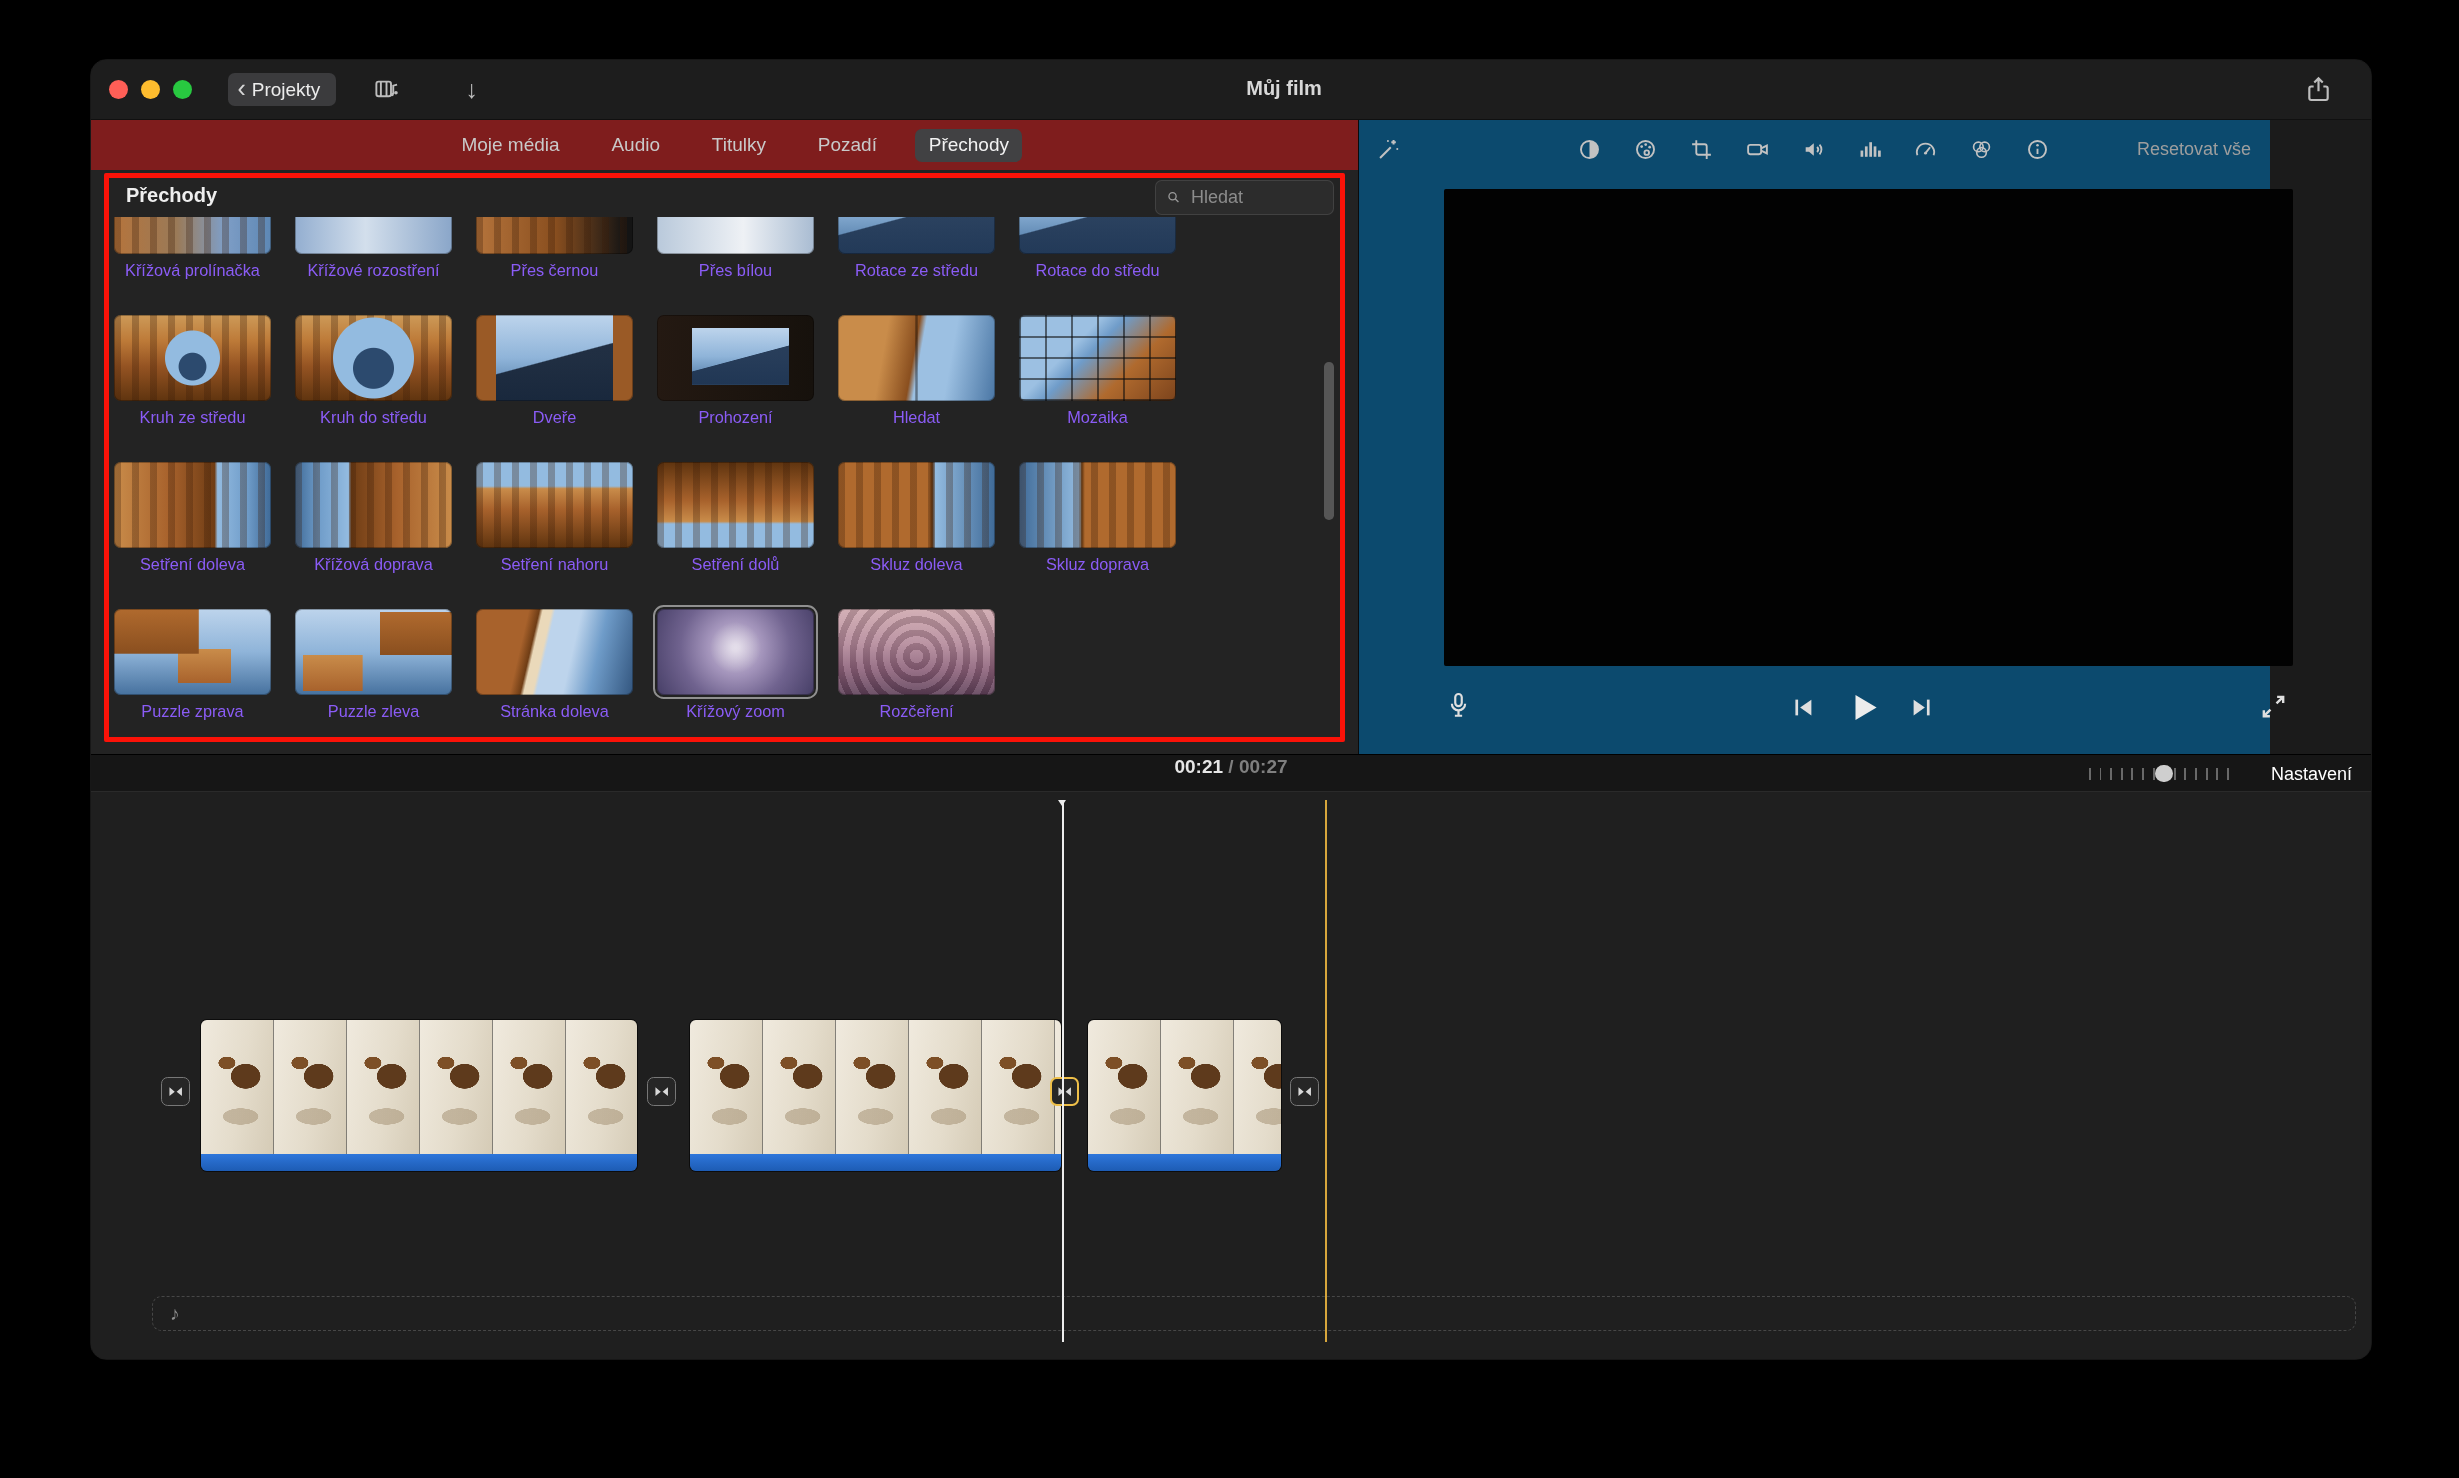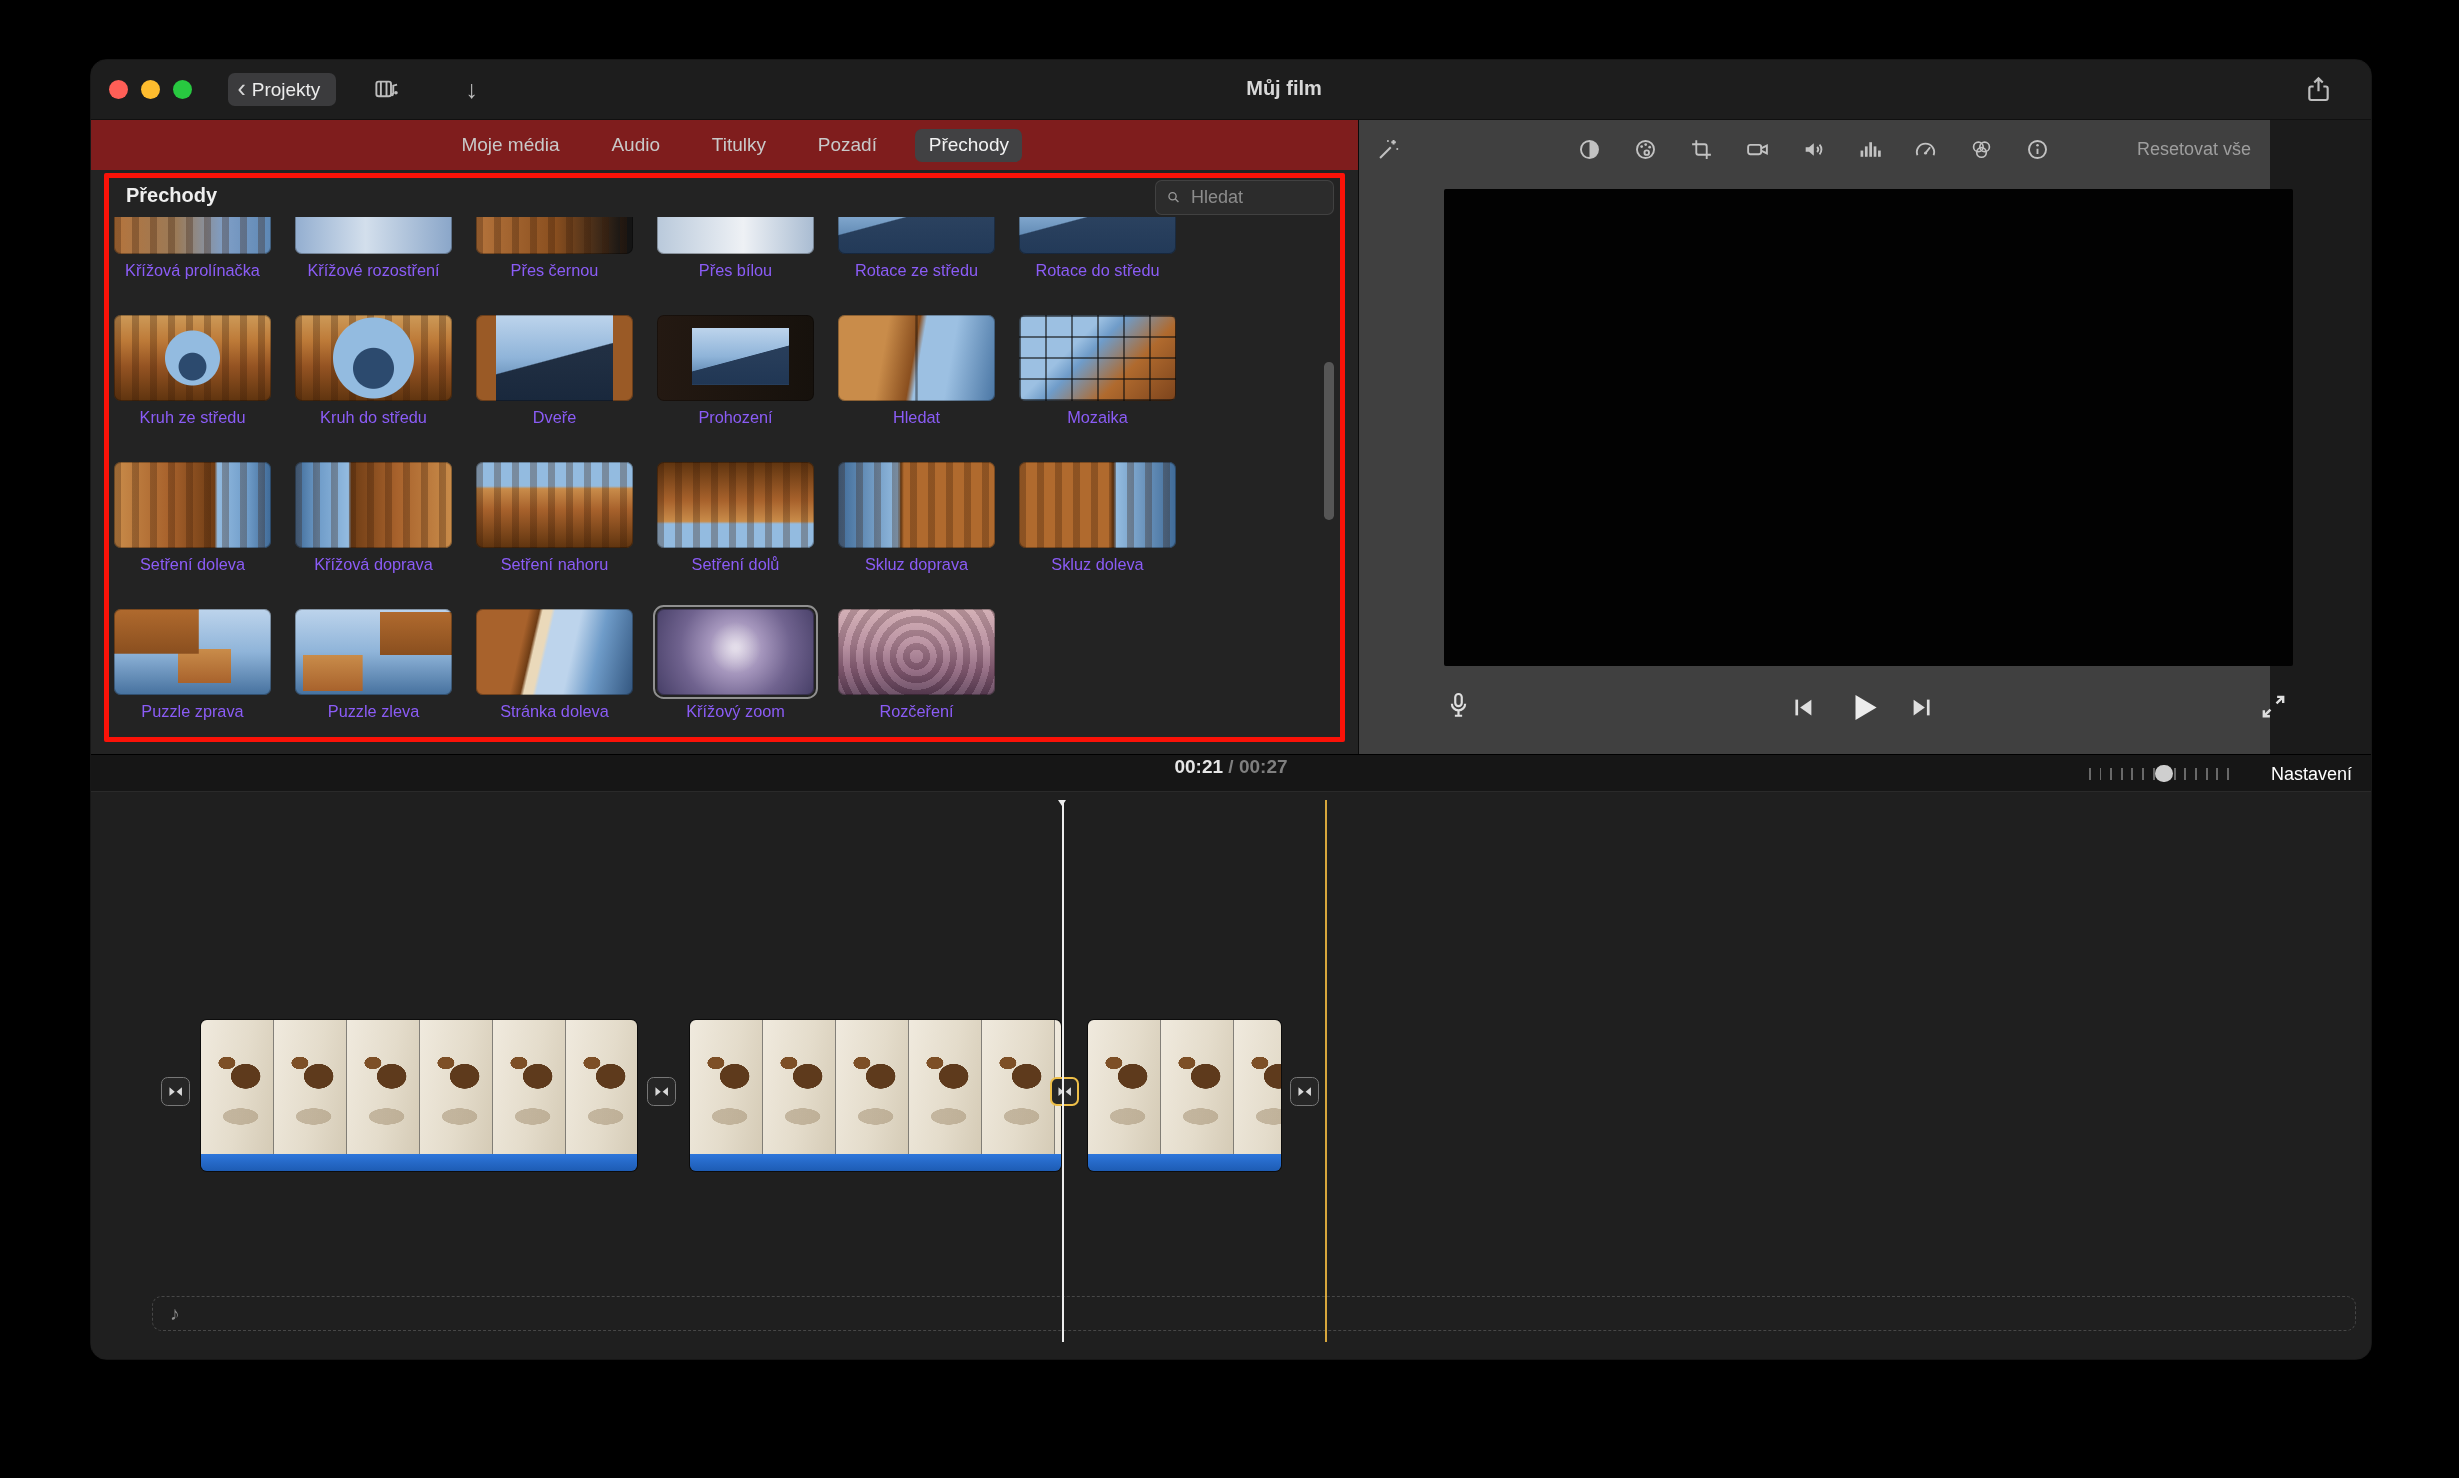--- a/index.html
+++ b/index.html
@@ -56,21 +56,21 @@
   .style-wipe-down{background:var(--trees),linear-gradient(0deg,#93bbe0 0 28%,#c98c4a 31%,#a8622c 55%,#5f340f 100%);}
   .style-slide-left{background:var(--trees),linear-gradient(90deg,#b06a2e 0 58%,#5f340f 60%,#93bbe0 62%,#3f6a97 100%);}
   .style-slide-right{background:var(--trees),linear-gradient(270deg,#b06a2e 0 58%,#5f340f 60%,#93bbe0 62%,#3f6a97 100%);}
   .style-puzzle-right{background:linear-gradient(#b06a2e,#8a4f1f) 0 0/54% 52% no-repeat,linear-gradient(#c98c4a,#a8622c) 62% 78%/34% 40% no-repeat,linear-gradient(180deg,#bdd4ec 0%,#8fb4d9 50%,#46719e 100%);}
   .style-puzzle-left{background:linear-gradient(#b06a2e,#8a4f1f) 100% 8%/46% 50% no-repeat,linear-gradient(#c98c4a,#a8622c) 8% 92%/38% 42% no-repeat,linear-gradient(180deg,#bdd4ec 0%,#8fb4d9 50%,#46719e 100%);}
   .style-page-left{background:linear-gradient(103deg,#a8622c 0 30%,#6f3d15 36%,#ead9ba 38% 43%,#bdd4ec 45% 60%,#6f9cc9 75%,#33567f 100%);}
   .style-page-right{background:linear-gradient(257deg,#a8622c 0 30%,#6f3d15 36%,#ead9ba 38% 43%,#bdd4ec 45% 60%,#6f9cc9 75%,#33567f 100%);}
   .style-cross-zoom{background:radial-gradient(circle at 50% 45%,rgba(255,255,255,.45) 0 4%,rgba(255,255,255,0) 28%),radial-gradient(circle at 50% 45%,#cfc3da 0%,#a394bb 30%,#70638f 60%,#463e66 100%);}
   .style-ripple{background:repeating-radial-gradient(circle at 50% 55%,rgba(255,255,255,.10) 0 6.7px,rgba(20,10,16,.16) 6.7px 13.4px),linear-gradient(180deg,#cfa8ae 0%,#b4899a 40%,#8a5f78 72%,#5e4058 100%);}
   
-  .viewer{position:absolute;left:1267px;top:60px;width:912px;height:634px;background:#404040;border-left:1.9px solid #0b0b0b;box-sizing:border-box;}
+  .viewer{position:absolute;left:1267px;top:60px;width:912px;height:634px;background:#0c4a6e;border-left:1.9px solid #0b0b0b;box-sizing:border-box;}
   .vicon{width:29px;height:29px;color:#c2c2c2;display:flex;align-items:center;justify-content:center;}
   .wand{position:absolute;left:15.4px;top:15.4px;}
   .v-icons{position:absolute;left:216px;top:15.4px;display:flex;gap:27px;}
   .reset-btn{position:absolute;right:19px;top:19px;font-size:18px;color:#9e9e9e;}
   .preview{position:absolute;left:85px;top:69px;width:849px;height:477px;background:#020202;border-radius:1.9px;}
   .ctl{position:absolute;display:flex;align-items:center;justify-content:center;color:#dfdfdf;}
   .mic{left:84px;top:570px;width:31px;height:31px;}
   .prev{left:430px;top:573px;width:29px;height:29px;}
   .play{left:485px;top:568px;width:38px;height:38px;}
   .next{left:548px;top:573px;width:29px;height:29px;}
@@ -224,26 +224,26 @@
             </div>
             <div class="tr-item">
               <div class="thumb style-wipe-up"></div>
               <div class="tr-label">Setření nahoru</div>
             </div>
             <div class="tr-item">
               <div class="thumb style-wipe-down"></div>
               <div class="tr-label">Setření dolů</div>
             </div>
             <div class="tr-item">
+              <div class="thumb style-slide-left"></div>
+              <div class="tr-label">Skluz doleva</div>
+            </div>
+            <div class="tr-item">
               <div class="thumb style-slide-right"></div>
               <div class="tr-label">Skluz doprava</div>
-            </div>
-            <div class="tr-item">
-              <div class="thumb style-slide-left"></div>
-              <div class="tr-label">Skluz doleva</div>
             </div>
             <div class="tr-item">
               <div class="thumb style-puzzle-right"></div>
               <div class="tr-label">Puzzle zprava</div>
             </div>
             <div class="tr-item">
               <div class="thumb style-puzzle-left"></div>
               <div class="tr-label">Puzzle zleva</div>
             </div>
             <div class="tr-item">

